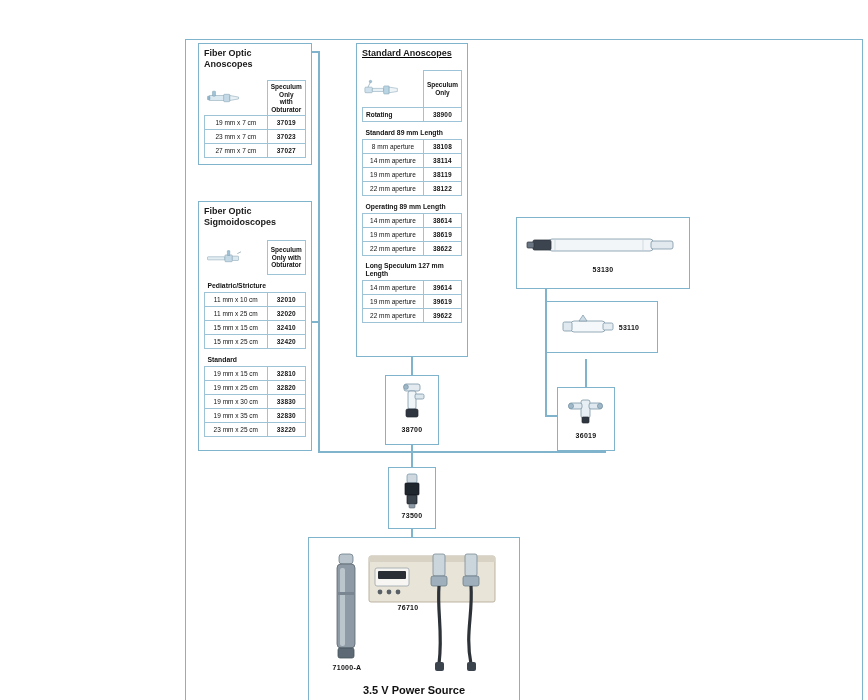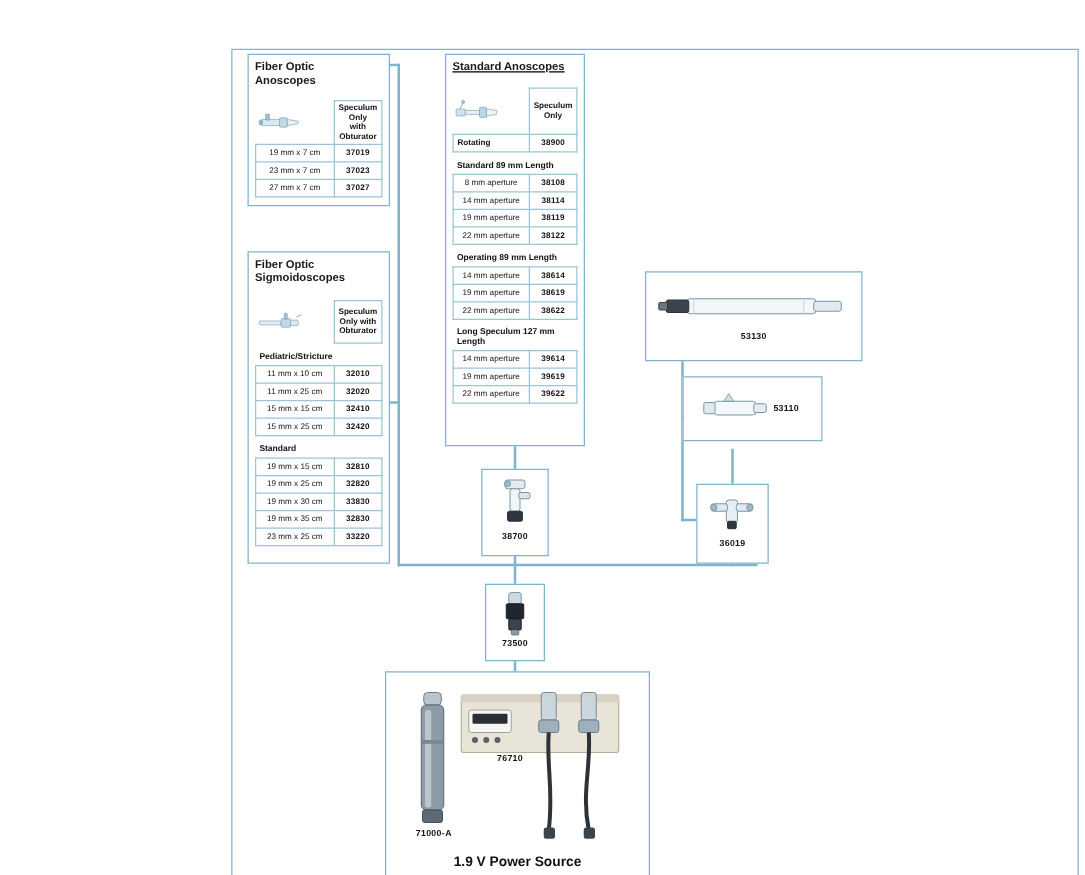--- a/index.html
+++ b/index.html
@@ -338,16 +338,16 @@
         <rect x="96" y="24" width="16" height="10" rx="2" fill="#9fb0bc" stroke="#6d7d89" stroke-width="0.8"></rect>
 
         <path d="M72 34 C 70 60, 76 80, 72 112" stroke="#2d3238" stroke-width="3.2" fill="none"></path>
         <path d="M104 34 C 106 62, 98 82, 104 112" stroke="#2d3238" stroke-width="3.2" fill="none"></path>
         <rect x="68" y="110" width="9" height="9" rx="2" fill="#3b434d"></rect>
         <rect x="100" y="110" width="9" height="9" rx="2" fill="#3b434d"></rect>
       </svg>
     </div>
     <div class="itemcode" style="position:absolute;left:72px;top:66px;width:54px;">76710</div>
 
-    <div class="bigtitle" style="position:absolute;left:0;right:0;top:146px;">1.9 V Power Source</div>
+    <div class="bigtitle" style="position:absolute;left:0;right:0;top:146px;">3.5 V Power Source</div>
   </div>
 
 </div>
 
 </body></html>

